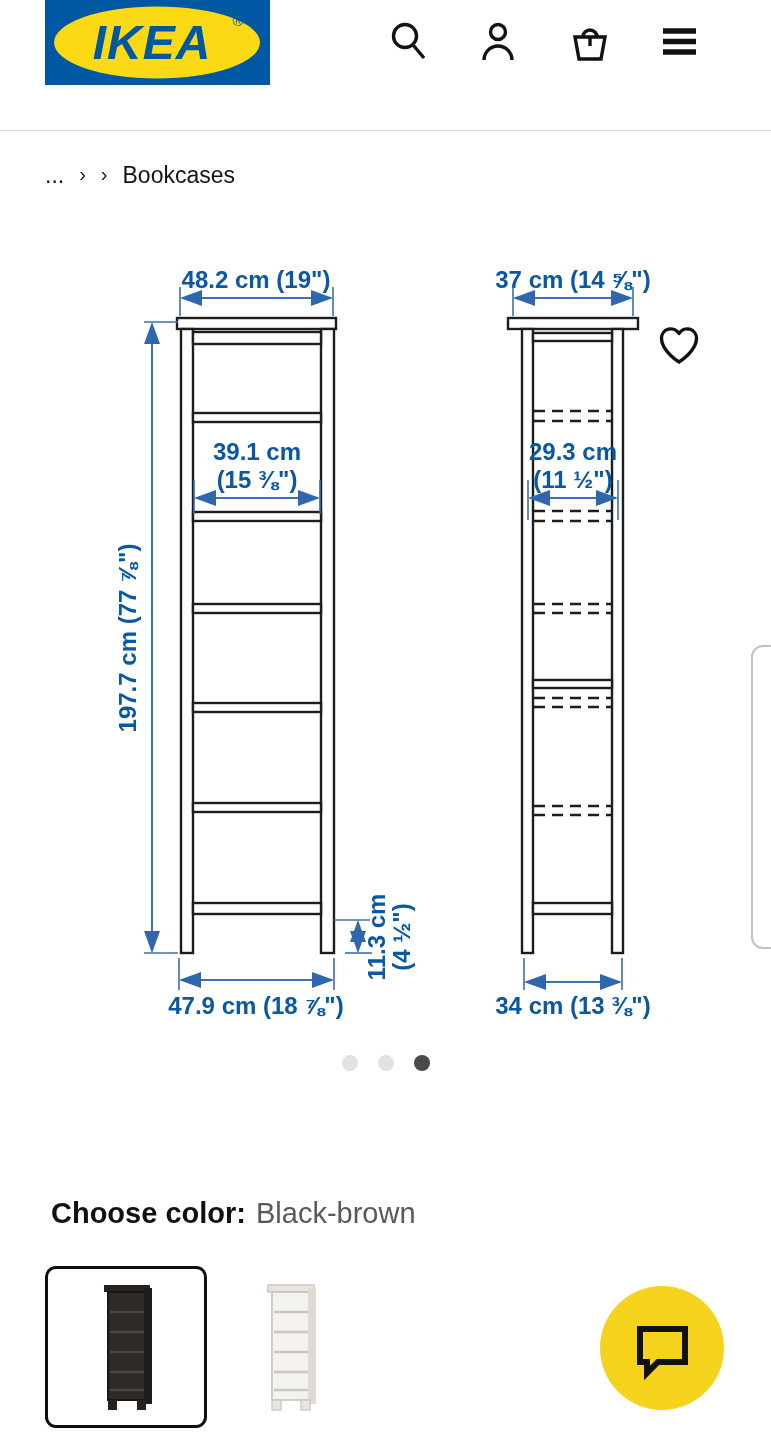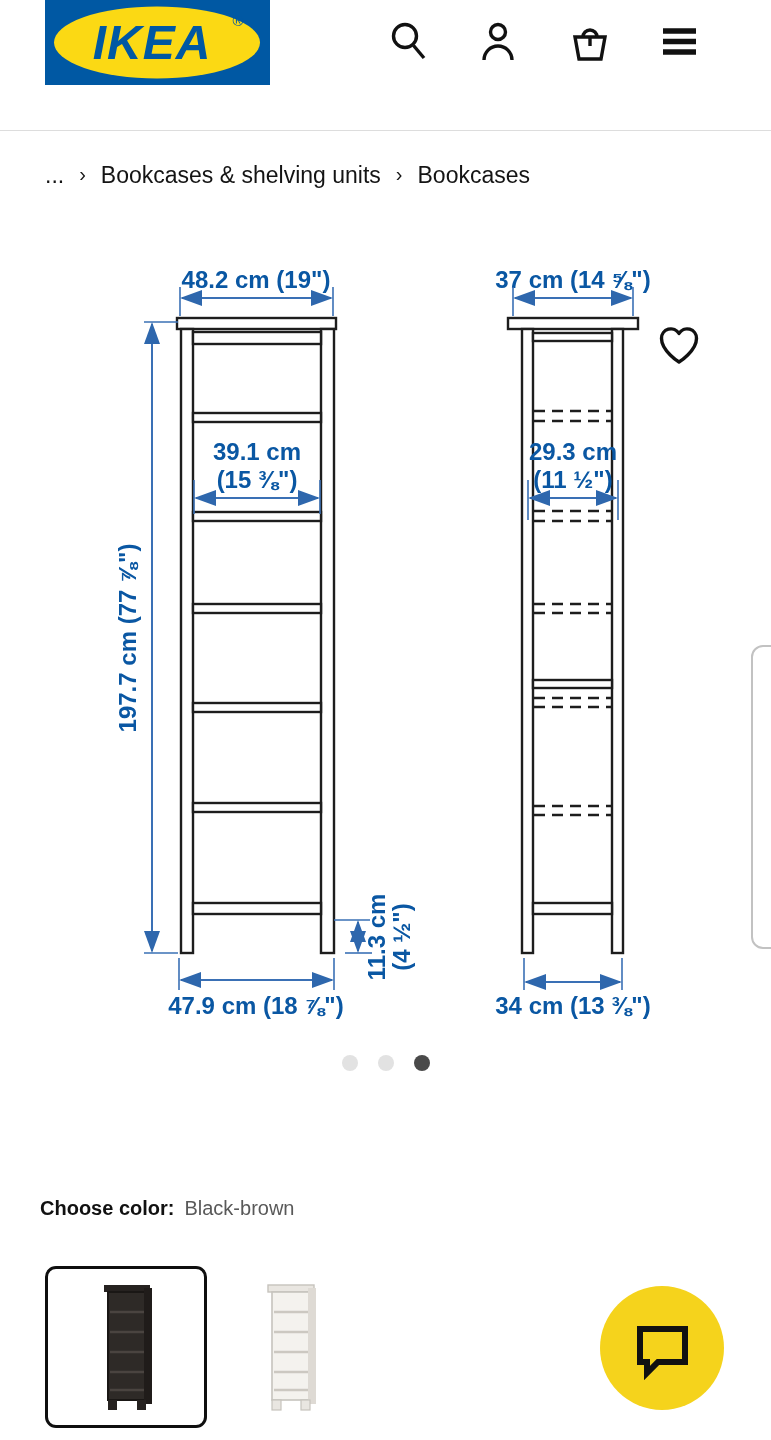--- a/index.html
+++ b/index.html
@@ -29,21 +29,21 @@
   .wood{fill:#ffffff;stroke:#1d1d1d;stroke-width:2.4;}
   .dash{stroke:#1d1d1d;stroke-width:2.6;stroke-dasharray:11 7;}
   .heart{fill:none;stroke:#111;stroke-width:3.4;stroke-linejoin:round;cursor:pointer;}
 
   
   .dots{left:0;top:1055px;width:771px;display:flex;justify-content:center;gap:20px;}
   .dot{width:16px;height:16px;border-radius:50%;background:#e2e2e2;cursor:pointer;}
   .dot.active{background:#4a4a4a;}
 
   
-  .color-label{left:40px;top:1197px;font-size:20px;color:#111;}
+  .color-label{left:51px;top:1197px;font-size:29px;color:#111;}
   .color-label .bold{font-weight:700;}
   .color-label .val{color:#595959;margin-left:10px;}
 
   .swatch{box-sizing:border-box;background:#fff;cursor:pointer;display:flex;align-items:center;justify-content:center;}
   .swatch.sel{left:45px;top:1266px;width:162px;height:162px;border:3.5px solid #0f0f0f;border-radius:11px;}
   .swatch.plain{left:212px;top:1272px;width:156px;height:150px;border:none;}
 
   
   .chat{left:600px;top:1286px;width:124px;height:124px;border-radius:50%;background:#f5d31c;cursor:pointer;
         display:flex;align-items:center;justify-content:center;}
@@ -86,21 +86,20 @@
     <line x1="7" y1="21.5" x2="40" y2="21.5"></line>
     <line x1="7" y1="32" x2="40" y2="32"></line>
   </svg>
 </div>
 
 <div class="abs header-divider"></div>
 
 <nav class="abs breadcrumb">
   <span class="crumb">...</span>
   <span class="crumb-sep">›</span>
-  <span class="crumb">Bookcases &amp; shelving units</span>
   <span class="crumb-sep">›</span>
   <span class="crumb">Bookcases</span>
 </nav>
 
 <svg class="abs diagram" viewBox="0 0 771 800">
   <defs>
     <marker id="ah" viewBox="0 0 12 8" refX="10" refY="4" markerWidth="12" markerHeight="8" orient="auto-start-reverse">
       <path d="M0,0 L11,4 L0,8 z" fill="#2e67ad"></path>
     </marker>
   </defs>

